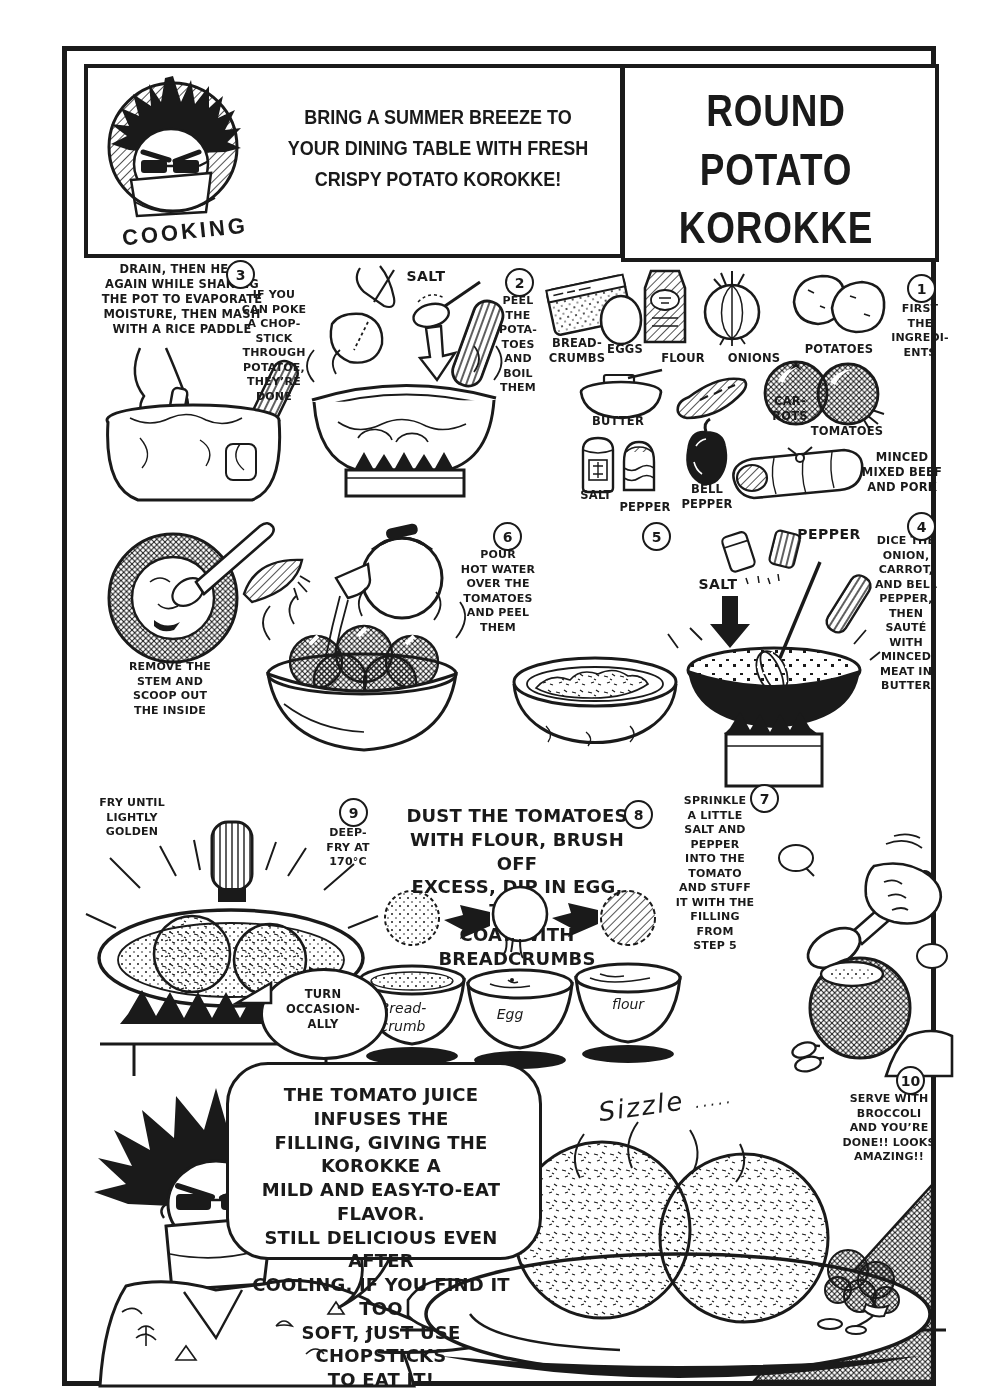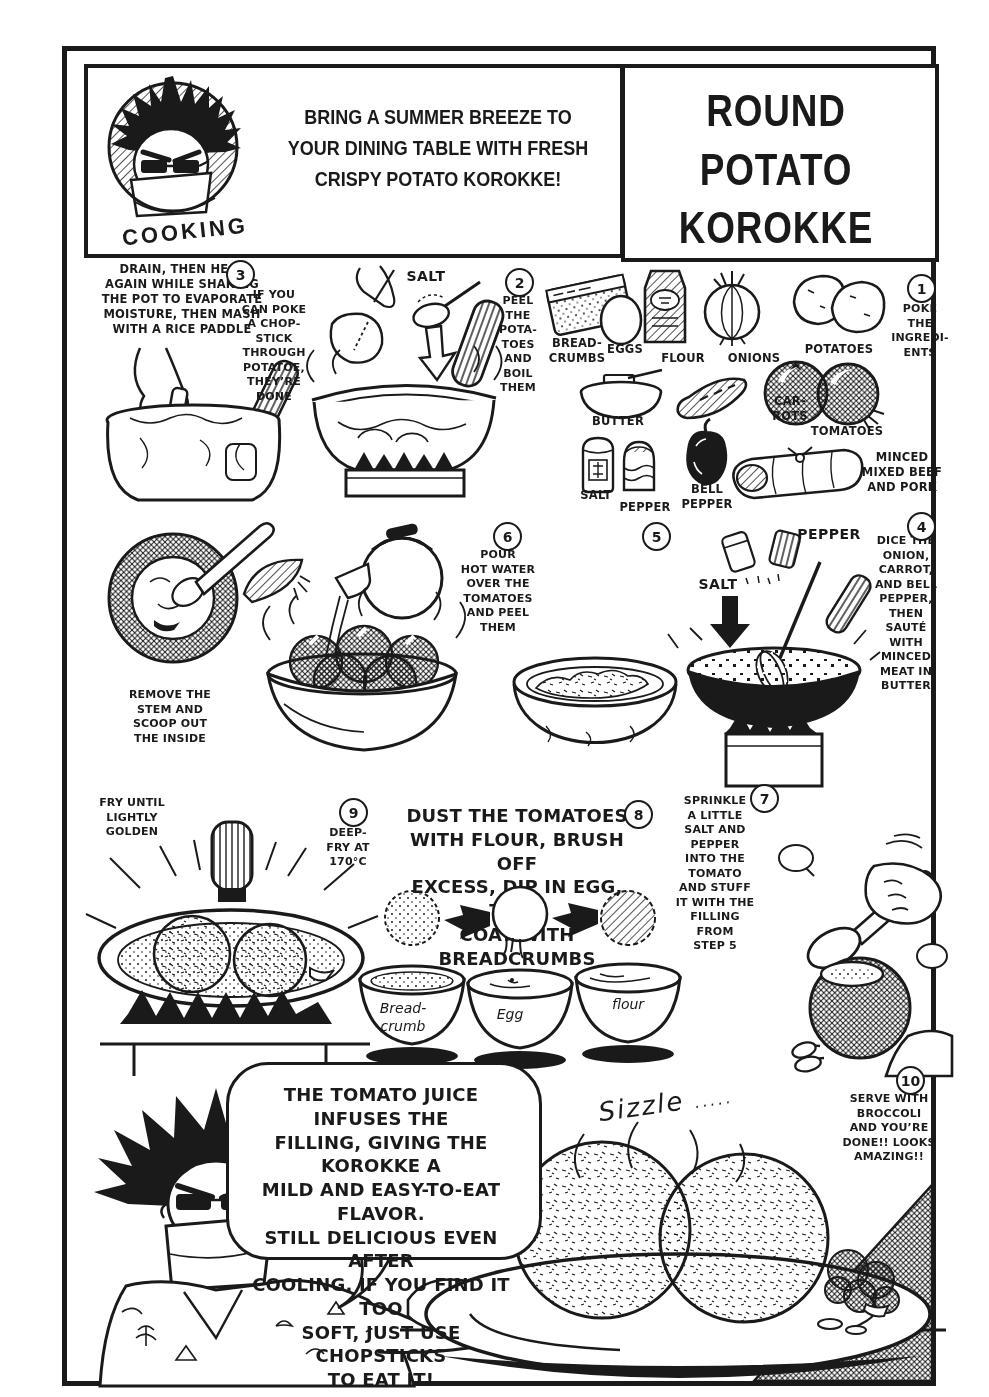--- a/index.html
+++ b/index.html
@@ -154,21 +154,21 @@
   <div class="num" style="left:505px;top:268px;">2</div>
   <div class="cap ml" style="left:482px;top:294px;width:72px;">PEEL
 THE
 POTA-
 TOES
 AND
 BOIL
 THEM</div>
 
   <div class="num" style="left:907px;top:274px;">1</div>
-  <div class="cap ml" style="left:882px;top:302px;width:76px;">POKE
+  <div class="cap ml" style="left:882px;top:302px;width:76px;">FIRST
 THE
 INGREDI-
 ENTS</div>
 
   <svg style="left:540px;top:270px;" width="100" height="70" viewBox="0 0 100 70">
     <g transform="rotate(-12 50 34)">
       <rect x="10" y="12" width="78" height="46" rx="6" fill="url(#dots)" stroke="#1a1a1a" stroke-width="2.4"></rect>
       <rect x="10" y="12" width="78" height="12" fill="#fff" stroke="#1a1a1a" stroke-width="2"></rect>
       <path d="M16 18h10 M30 18h8 M42 18h12" stroke="#1a1a1a" stroke-width="1.6"></path>
     </g>
@@ -285,21 +285,21 @@
     <path d="M20,120 q-14,-18 0,-34 M206,118 q16,-20 4,-36 M44,104 q-10,-16 2,-28 M184,100 q12,-16 2,-28 M112,96 q-8,-16 4,-28" fill="none" stroke="#1a1a1a" stroke-width="1.8"></path>
   </svg>
 
   <div class="num" style="left:493px;top:522px;">6</div>
   <div class="cap ml" style="left:444px;top:548px;width:108px;">POUR
 HOT WATER
 OVER THE
 TOMATOES
 AND PEEL
 THEM</div>
-  <div class="cap ml" style="left:106px;top:660px;width:128px;margin-top:28px;">REMOVE THE
+  <div class="cap ml" style="left:106px;top:660px;width:128px;">REMOVE THE
 STEM AND
 SCOOP OUT
 THE INSIDE</div>
 
   <div class="num" style="left:642px;top:522px;">5</div>
 
   <svg style="left:506px;top:640px;" width="178" height="148" viewBox="0 0 178 148">
     <path d="M8,44 C14,122 164,122 170,44" fill="#fff" stroke="#1a1a1a" stroke-width="3"></path>
     <ellipse cx="89" cy="42" rx="81" ry="24" fill="#fff" stroke="#1a1a1a" stroke-width="3"></ellipse>
     <ellipse cx="89" cy="44" rx="68" ry="17" fill="none" stroke="#1a1a1a" stroke-width="1.8"></ellipse>
@@ -363,20 +363,28 @@
     <ellipse cx="151" cy="142" rx="113" ry="37" fill="url(#dots)" stroke="#1a1a1a" stroke-width="1.8"></ellipse>
     <circle cx="112" cy="136" r="38" fill="url(#speck)" stroke="#1a1a1a" stroke-width="2.6"></circle>
     <circle cx="190" cy="142" r="36" fill="url(#speck)" stroke="#1a1a1a" stroke-width="2.6"></circle>
     <path d="M230,150 q14,8 24,2 l-8,10 q-10,2 -16,-4 Z" fill="#fff" stroke="#1a1a1a" stroke-width="2"></path>
     <polygon points="48,196 62,172 76,198 90,174 104,200 118,174 132,200 146,174 160,200 174,174 188,198 202,172 216,196 238,184 252,206 40,206" fill="#1a1a1a"></polygon>
     <line x1="20" y1="226" x2="290" y2="226" stroke="#1a1a1a" stroke-width="3"></line>
     <line x1="54" y1="226" x2="54" y2="258" stroke="#1a1a1a" stroke-width="3"></line>
     <line x1="246" y1="226" x2="246" y2="258" stroke="#1a1a1a" stroke-width="3"></line>
   </svg>
 
+  <div class="bubble" style="left:260px;top:968px;width:122px;height:86px;border-radius:50%;">
+    <svg style="left:-26px;top:6px;" width="34" height="34" viewBox="0 0 34 34">
+        <polygon points="34,6 0,26 34,26" fill="#fff" stroke="#1a1a1a" stroke-width="2.6"></polygon>
+      </svg>
+    <div class="cap cap-sm ml" style="left:8px;top:16px;width:104px;">TURN
+OCCASION-
+ALLY</div>
+  </div>
 
   <div class="cap cap-md ml" style="left:394px;top:804px;width:246px;">DUST THE TOMATOES
 WITH FLOUR, BRUSH OFF
 EXCESS, DIP IN EGG, THEN
 COAT WITH BREADCRUMBS</div>
   <div class="num" style="left:624px;top:800px;">8</div>
 
   <svg style="left:350px;top:888px;" width="332" height="186" viewBox="0 0 332 186">
     <circle cx="62" cy="30" r="27" fill="url(#dots)" stroke="#1a1a1a" stroke-width="2" stroke-dasharray="4 3"></circle>
     <circle cx="170" cy="26" r="27" fill="#fff" stroke="#1a1a1a" stroke-width="2.6"></circle>

